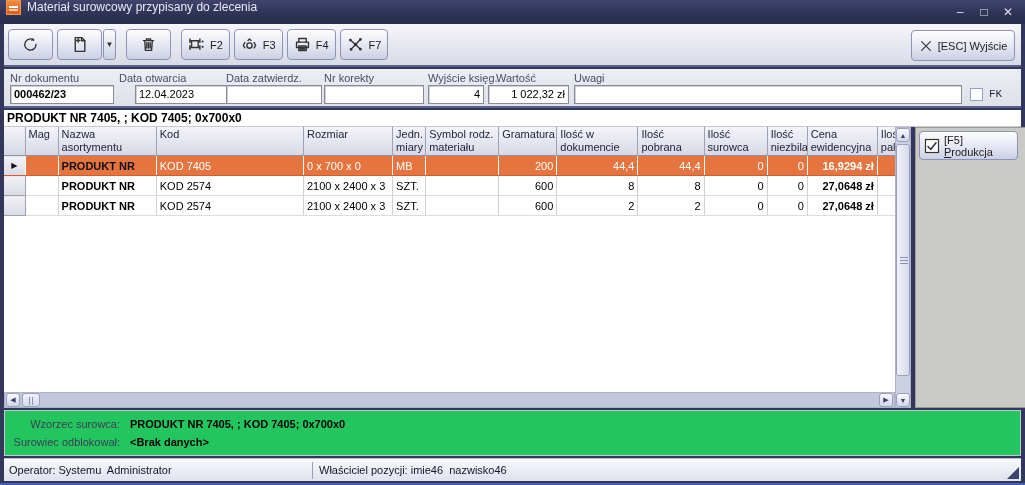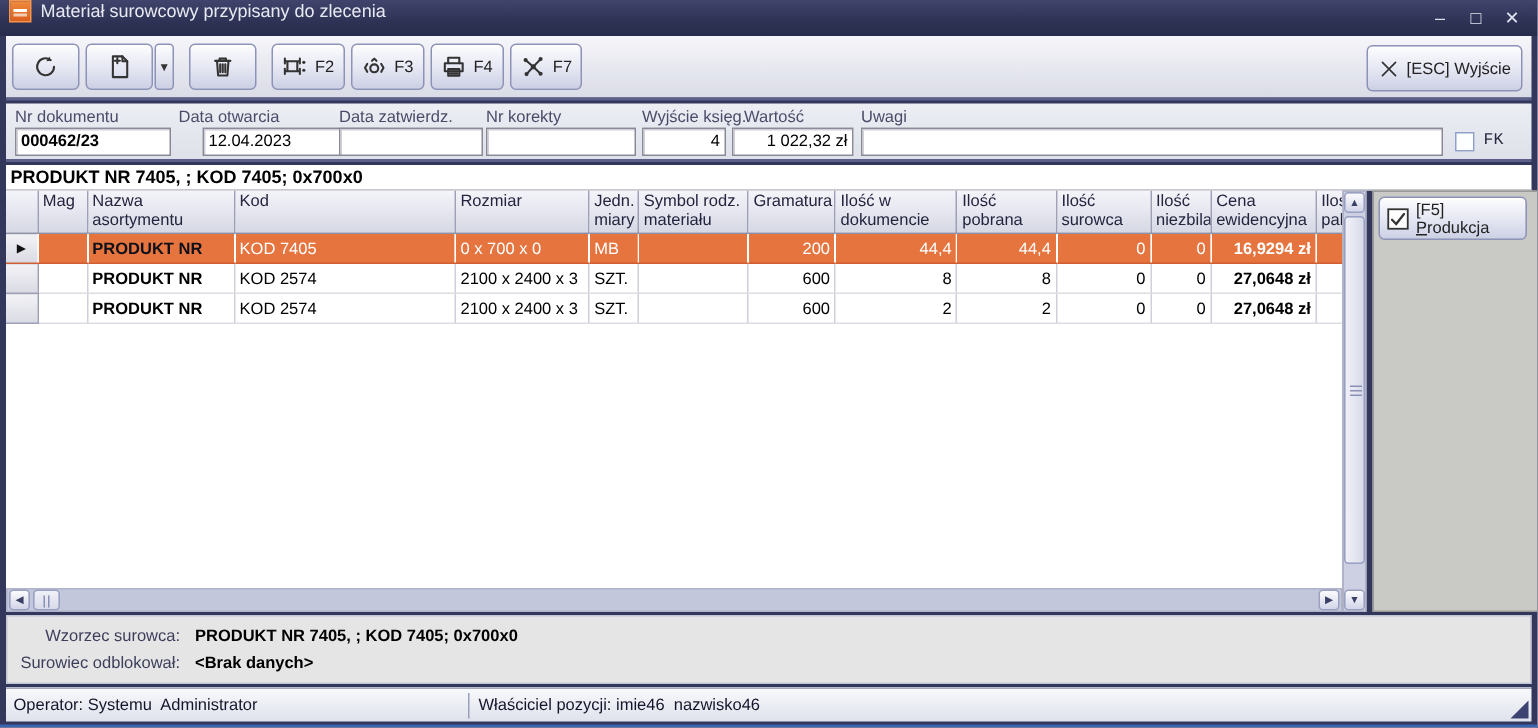--- a/index.html
+++ b/index.html
@@ -137,21 +137,21 @@
     position:absolute; left:3px; top:3px; width:99px; height:29px;
     background:linear-gradient(#fdfdfe,#e4e6f2 55%,#ccd0e4);
     border:1px solid #8d93b8; border-radius:4px; box-shadow:inset 0 1px 0 #fff;
     display:flex; align-items:center; gap:4px; padding:0 4px; cursor:pointer; color:#222;
   }
   .f5-btn svg { width:16px; height:16px; flex:none; }
   .f5-key { text-decoration:underline; }
 
   .info-panel {
     position:absolute; left:4px; top:410px; width:1017px; height:46px;
-    background:#e5e5e5; border:1px solid #c2c6d6;
+    background:#22c55e; border:1px solid #c2c6d6;
   }
   .info-row { position:absolute; left:0; width:100%; height:16px; }
   .info-label { position:absolute; right:900px; width:160px; text-align:right; color:#3c3e5a; }
   .info-value { position:absolute; left:125px; font-weight:bold; color:#000; }
 
   .statusbar {
     position:absolute; left:4px; top:458px; width:1017px; height:23px;
     background:linear-gradient(#f8f9fc,#dfe2ec);
     border-top:1px solid #b8bcd0; display:flex; align-items:center;
   }

